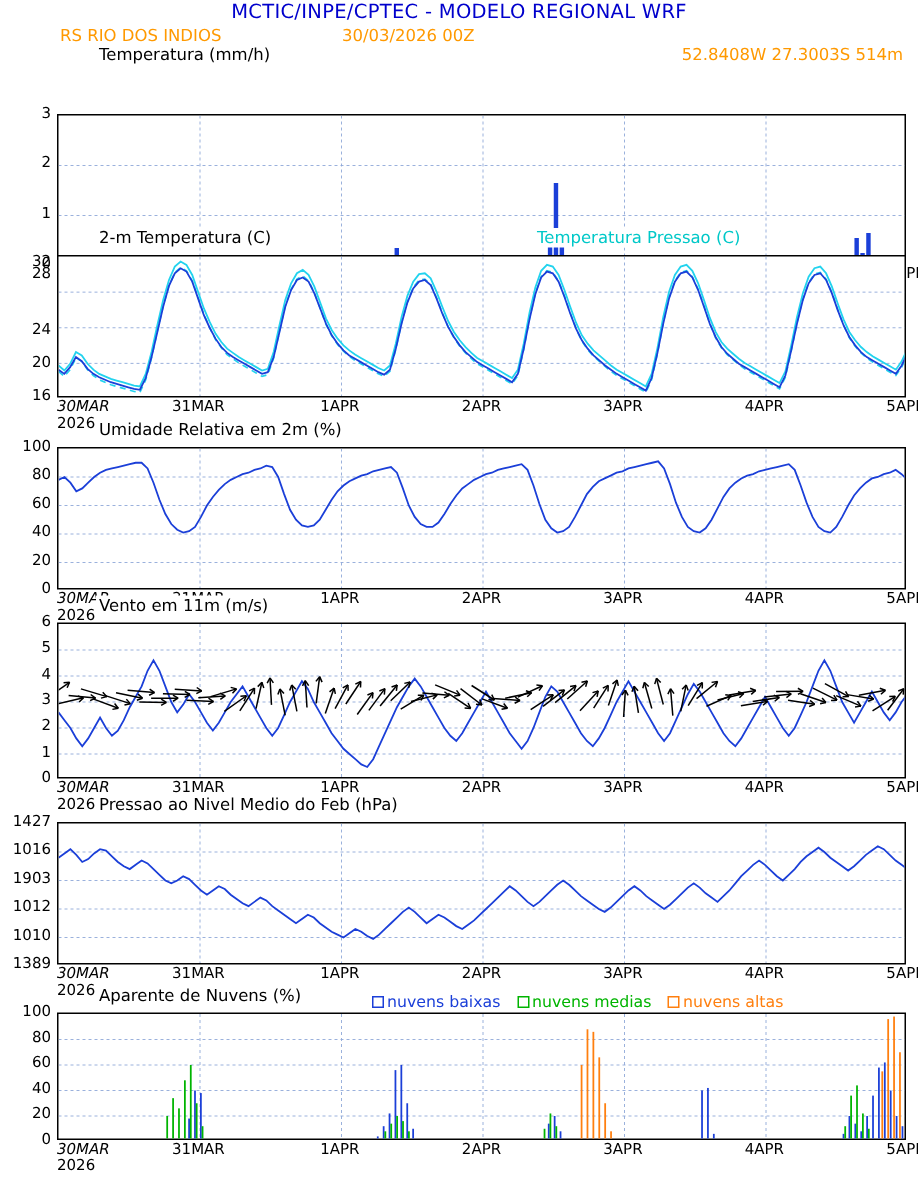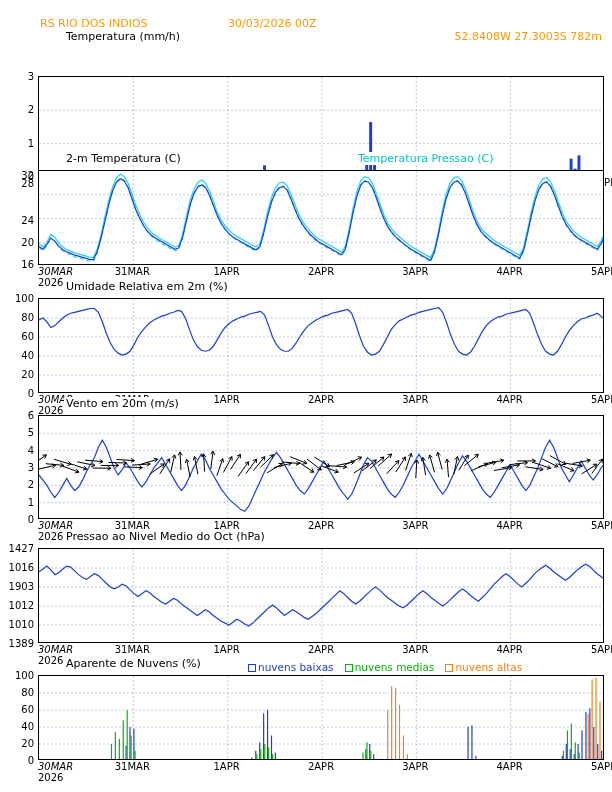--- a/index.html
+++ b/index.html
@@ -76,23 +76,24 @@
   .sw.orange{border-color:#ff7f0e;}
   .lg-blue{color:#1b3fd8;}
   .lg-green{color:#00b400;}
   .lg-orange{color:#ff7f0e;}
 </style>
 </head>
 <body>
 
 <div class="page">
 
+  <div class="hdr-title">MCTIC/INPE/CPTEC - MODELO REGIONAL WRF</div>
   <div class="hdr-sub-left">RS RIO DOS INDIOS</div>
   <div class="hdr-sub-mid">30/03/2026 00Z</div>
-  <div class="hdr-coords">52.8408W 27.3003S 782m</div>
+  <div class="hdr-coords">52.8408W 27.3003S 514m</div>
 
   <div class="panel" style="top:38px;">
     <div class="ptitle" style="left:64px;top:-8px;">Temperatura (mm/h)</div>
     <div class="ylabels" style="left:0px;top:38px;height:100px;">
       <div class="ytick" style="top:0px;">3</div>
       <div class="ytick" style="top:33.3px;">2</div>
       <div class="ytick" style="top:66.6px;">1</div>
       <div class="ytick" style="top:100px;">0</div>
     </div>
     <div class="plot" style="left:38px;top:38px;width:566px;height:100px;">
@@ -212,21 +213,21 @@
       <span class="xtick" style="left:188.6px;top:0px;">1APR</span>
       <span class="xtick" style="left:283px;top:0px;">2APR</span>
       <span class="xtick" style="left:377.3px;top:0px;">3APR</span>
       <span class="xtick" style="left:471.6px;top:0px;">4APR</span>
       <span class="xtick" style="left:566px;top:0px;">5APR</span>
       <span class="xyear" style="left:0px;top:11px;">2026</span>
     </div>
   </div>
 
   <div class="panel" style="top:405px;">
-    <div class="ptitle" style="left:64px;top:-8px;">Vento em 20m (m/s)</div>
+    <div class="ptitle" style="left:64px;top:-8px;">Vento em 11m (m/s)</div>
     <div class="ylabels" style="left:0px;top:10px;height:104px;">
       <div class="ytick" style="top:0px;">6</div>
       <div class="ytick" style="top:17.3px;">5</div>
       <div class="ytick" style="top:34.7px;">4</div>
       <div class="ytick" style="top:52px;">3</div>
       <div class="ytick" style="top:69.3px;">2</div>
       <div class="ytick" style="top:86.7px;">1</div>
       <div class="ytick" style="top:104px;">0</div>
     </div>
     <div class="plot" style="left:38px;top:10px;width:566px;height:104px;">
@@ -471,21 +472,21 @@
       <span class="xtick" style="left:188.6px;top:0px;">1APR</span>
       <span class="xtick" style="left:283px;top:0px;">2APR</span>
       <span class="xtick" style="left:377.3px;top:0px;">3APR</span>
       <span class="xtick" style="left:471.6px;top:0px;">4APR</span>
       <span class="xtick" style="left:566px;top:0px;">5APR</span>
       <span class="xyear" style="left:0px;top:11px;">2026</span>
     </div>
   </div>
 
   <div class="panel" style="top:538px;">
-    <div class="ptitle" style="left:64px;top:-8px;">Pressao ao Nivel Medio do Oct (hPa)</div>
+    <div class="ptitle" style="left:64px;top:-8px;">Pressao ao Nivel Medio do Feb (hPa)</div>
     <div class="ylabels" style="left:0px;top:10px;height:95px;">
       <div class="ytick" style="top:0px;">1427</div>
       <div class="ytick" style="top:19px;">1016</div>
       <div class="ytick" style="top:38px;">1903</div>
       <div class="ytick" style="top:57px;">1012</div>
       <div class="ytick" style="top:76px;">1010</div>
       <div class="ytick" style="top:95px;">1389</div>
     </div>
     <div class="plot" style="left:38px;top:10px;width:566px;height:95px;">
       <svg width="566" height="95" viewBox="0 0 566 95" preserveAspectRatio="none">

